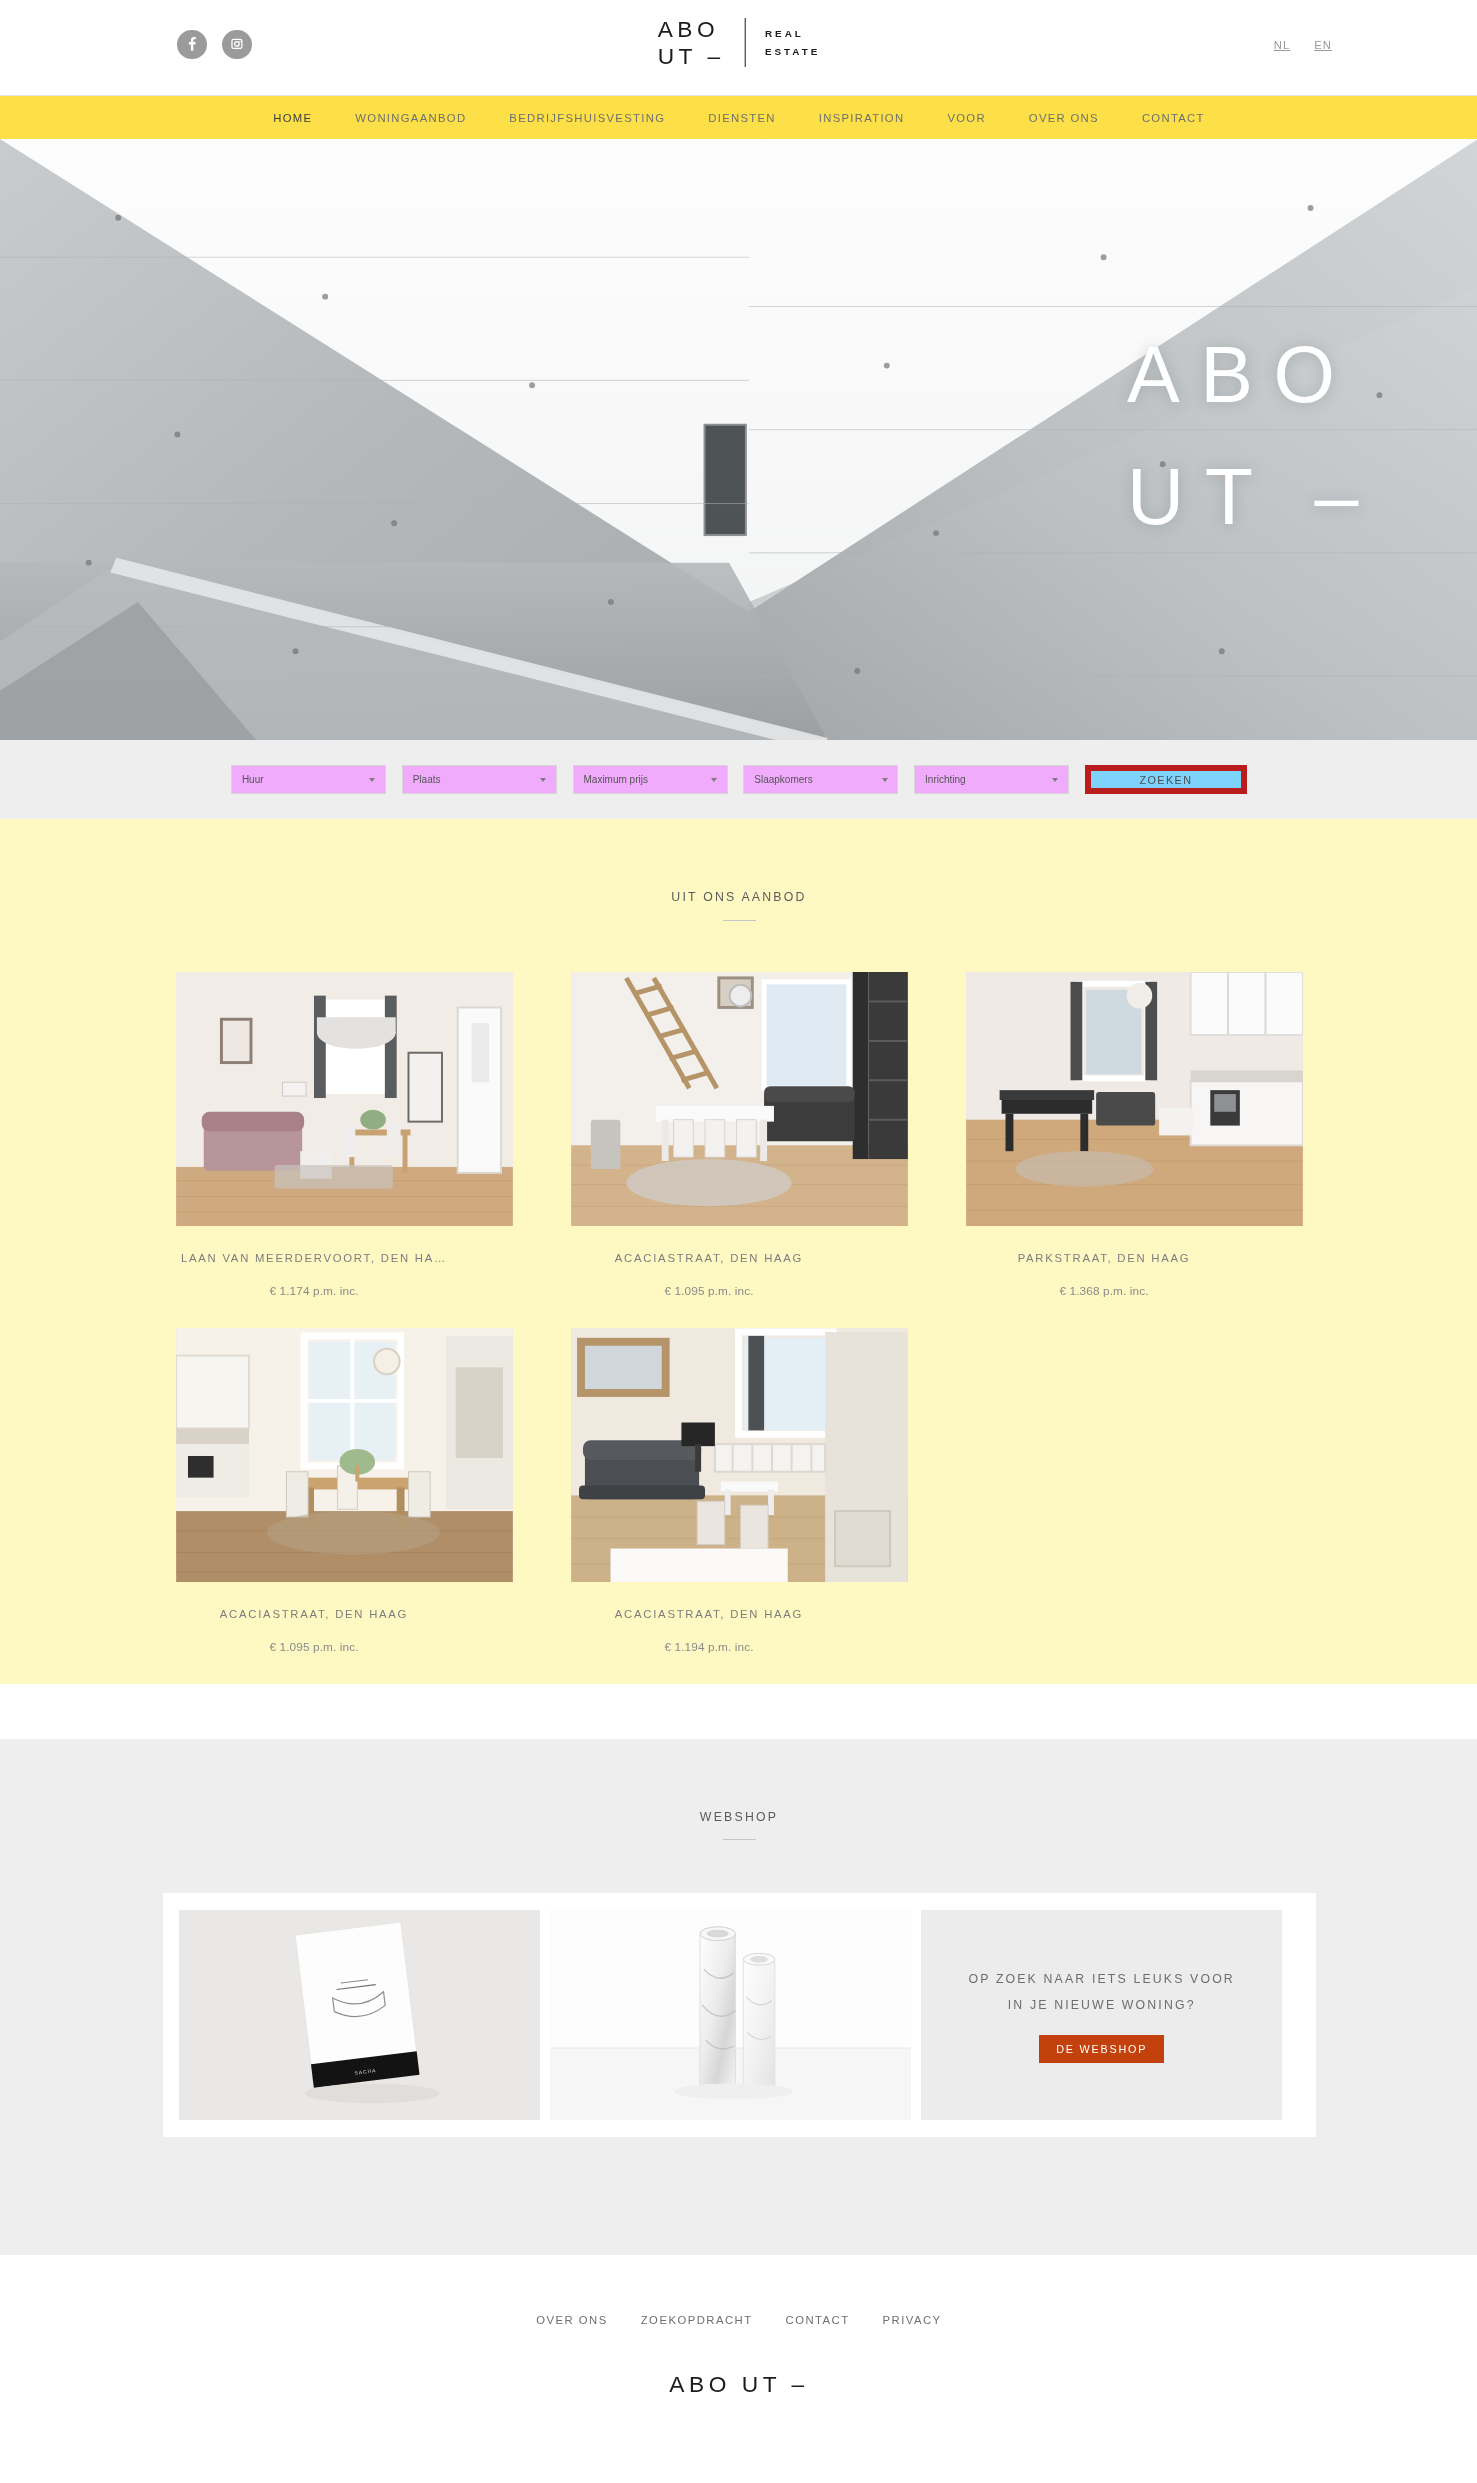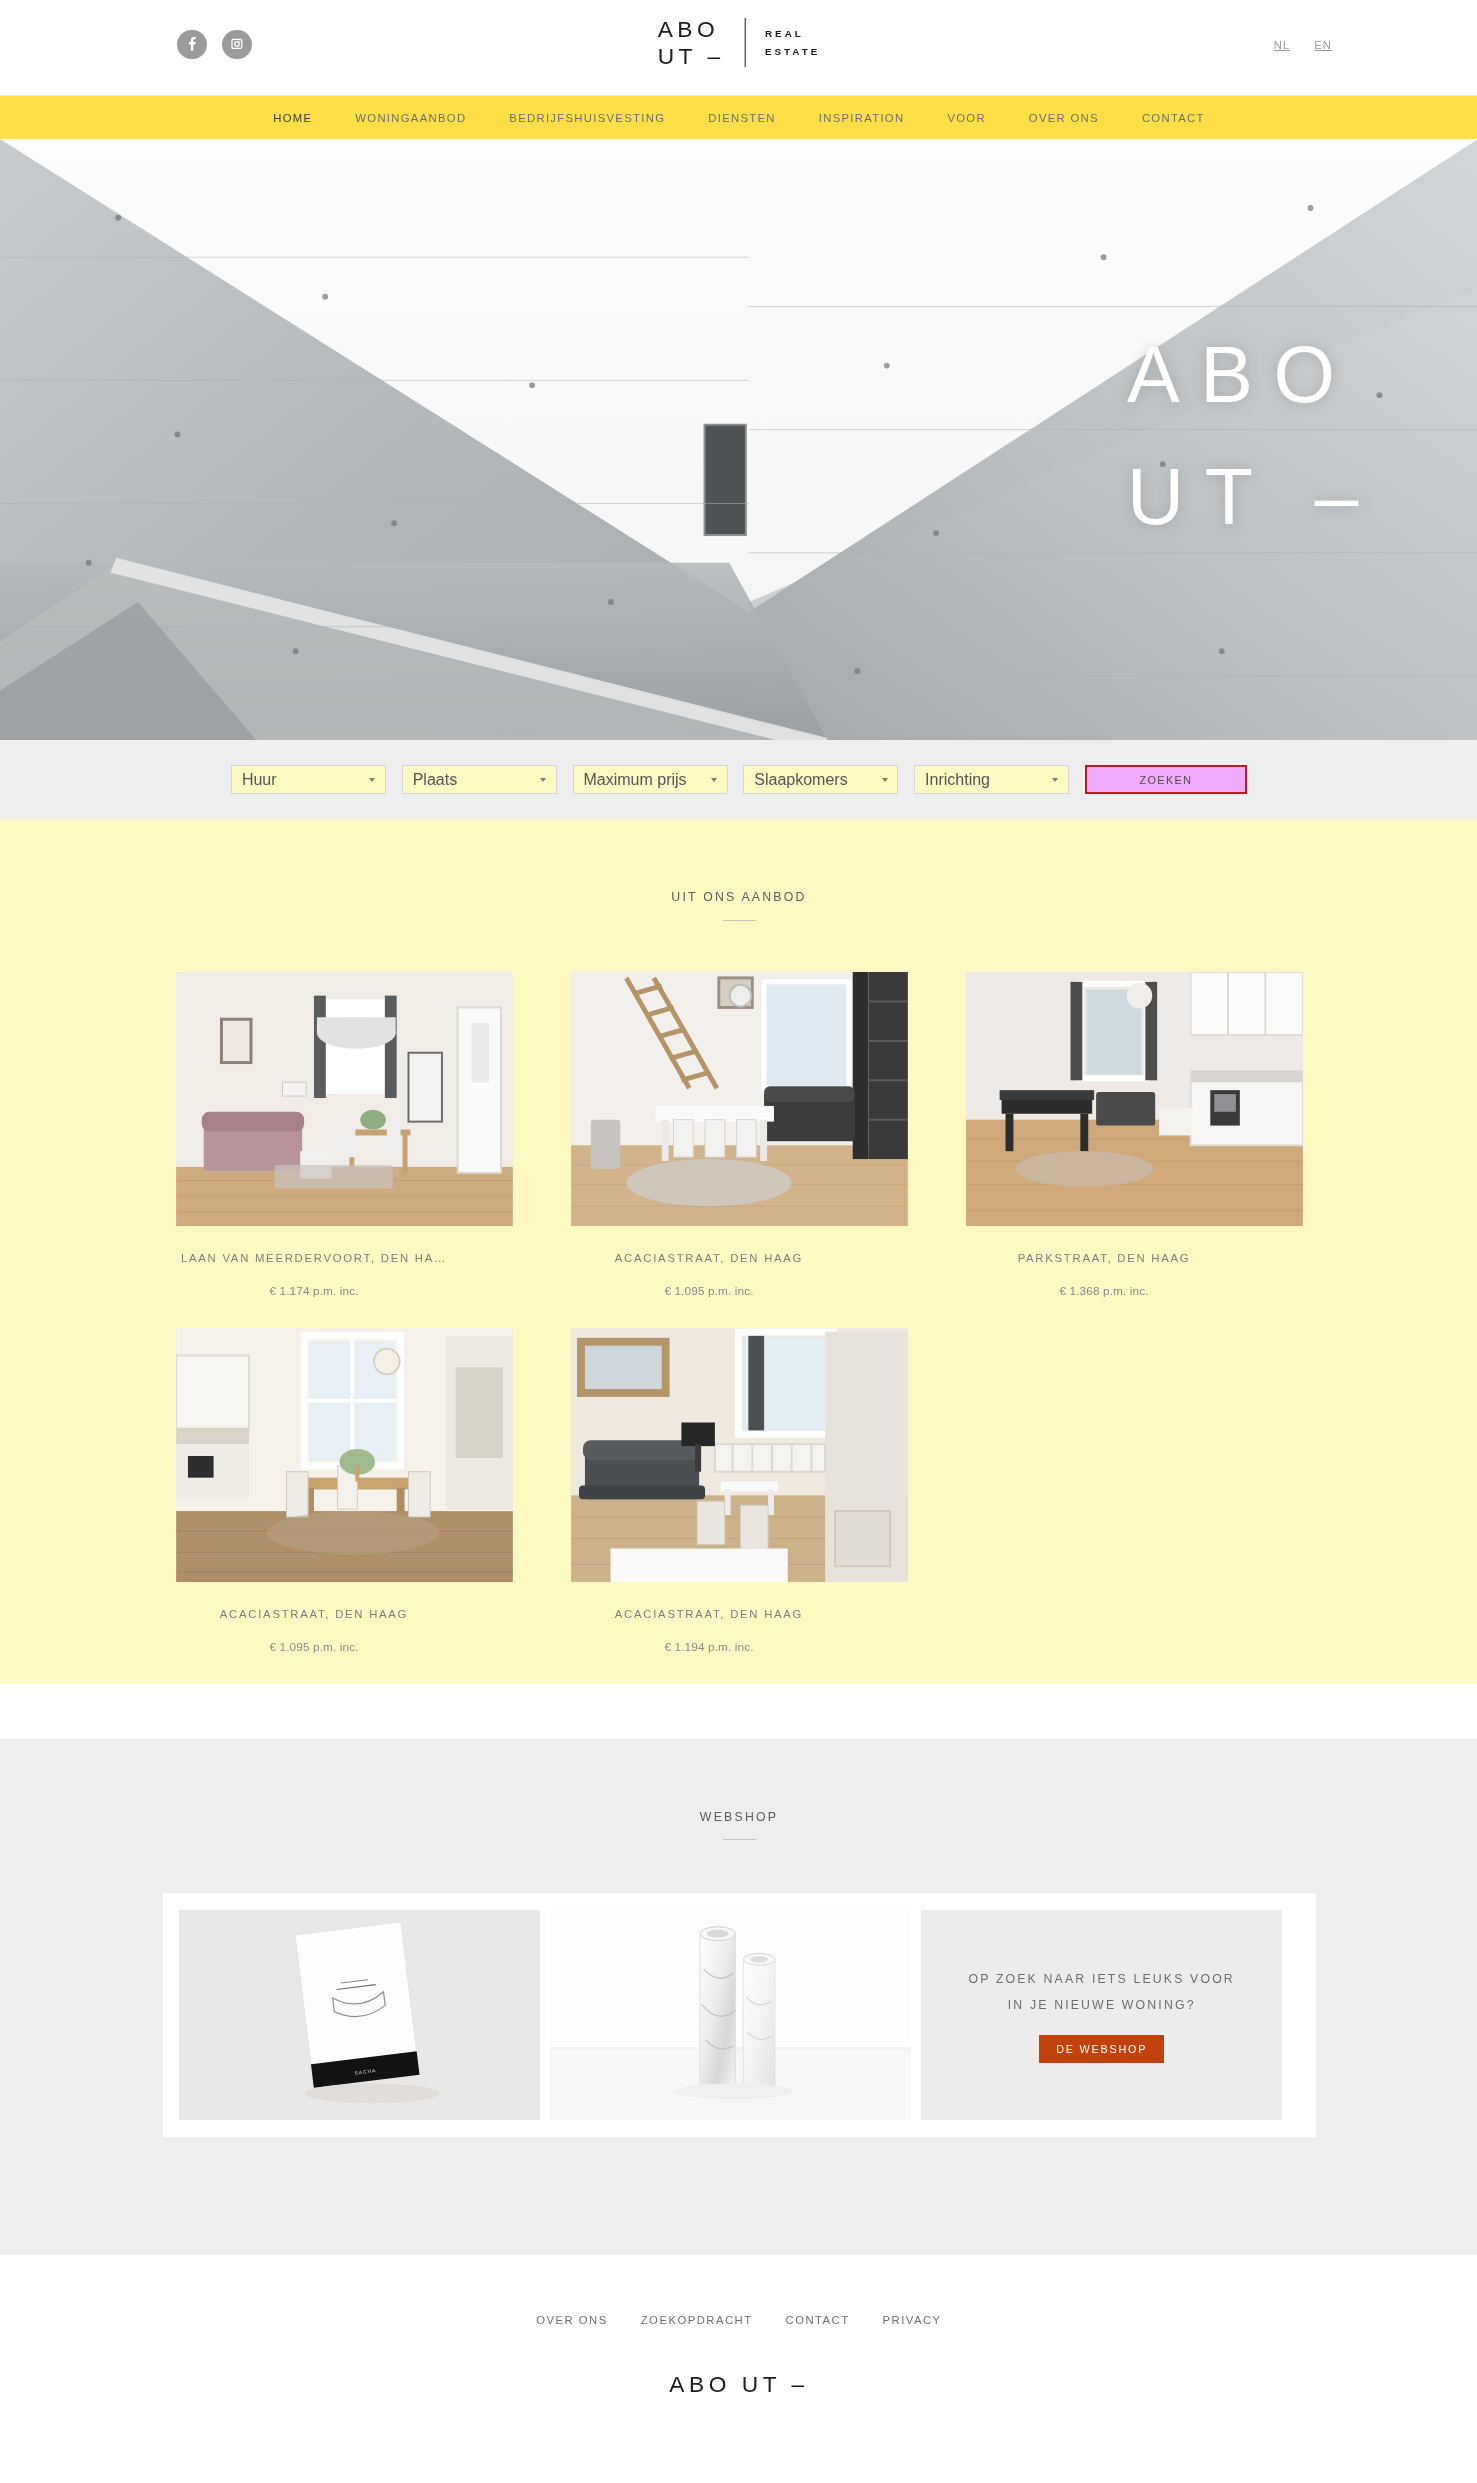--- a/index.html
+++ b/index.html
@@ -93,37 +93,37 @@
   
   .searchbar {
     background:#eeeeee;
     height:79px;
     display:flex; align-items:center; justify-content:center;
     gap:15.8px;
   }
   .select {
     position:relative;
     width:155px; height:28.6px;
-    background:#fef9c3; border:1px solid #d6d6d6;
+    background:#f0abfc; border:1px solid #d6d6d6;
     display:flex; align-items:center;
     padding:0 9.9px;
-    font-size:16px; color:#555;
+    font-size:10px; color:#555;
     cursor:pointer;
   }
   .select .caret {
     position:absolute; right:9.9px; top:50%;
     transform:translateY(-50%);
     width:0;height:0;
     border-left:3.9px solid transparent;
     border-right:3.9px solid transparent;
     border-top:4.9px solid #7c7c7c;
   }
   .btn-search {
     width:162px; height:28.6px;
-    background:#f0abfc; border:2px solid #b91c1c;
+    background:#7dd3fc; border:6px solid #b91c1c;
     display:flex;align-items:center;justify-content:center;
     font-size:10.8px; letter-spacing:.13em; color:#4d4d4d;
     cursor:pointer;
   }
 
   
   .section-title {
     text-align:center;
     font-size:12.3px; letter-spacing:.18em; color:#5b5b5b;
     padding-top:71px;

